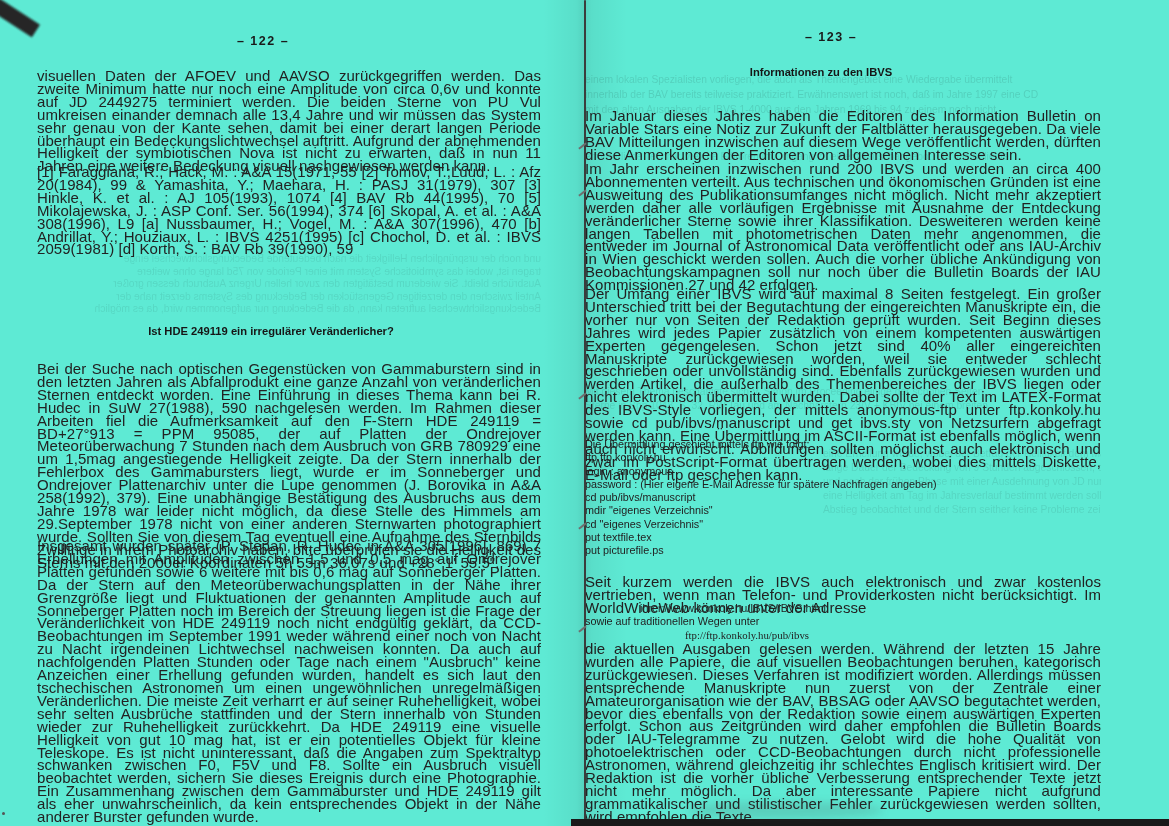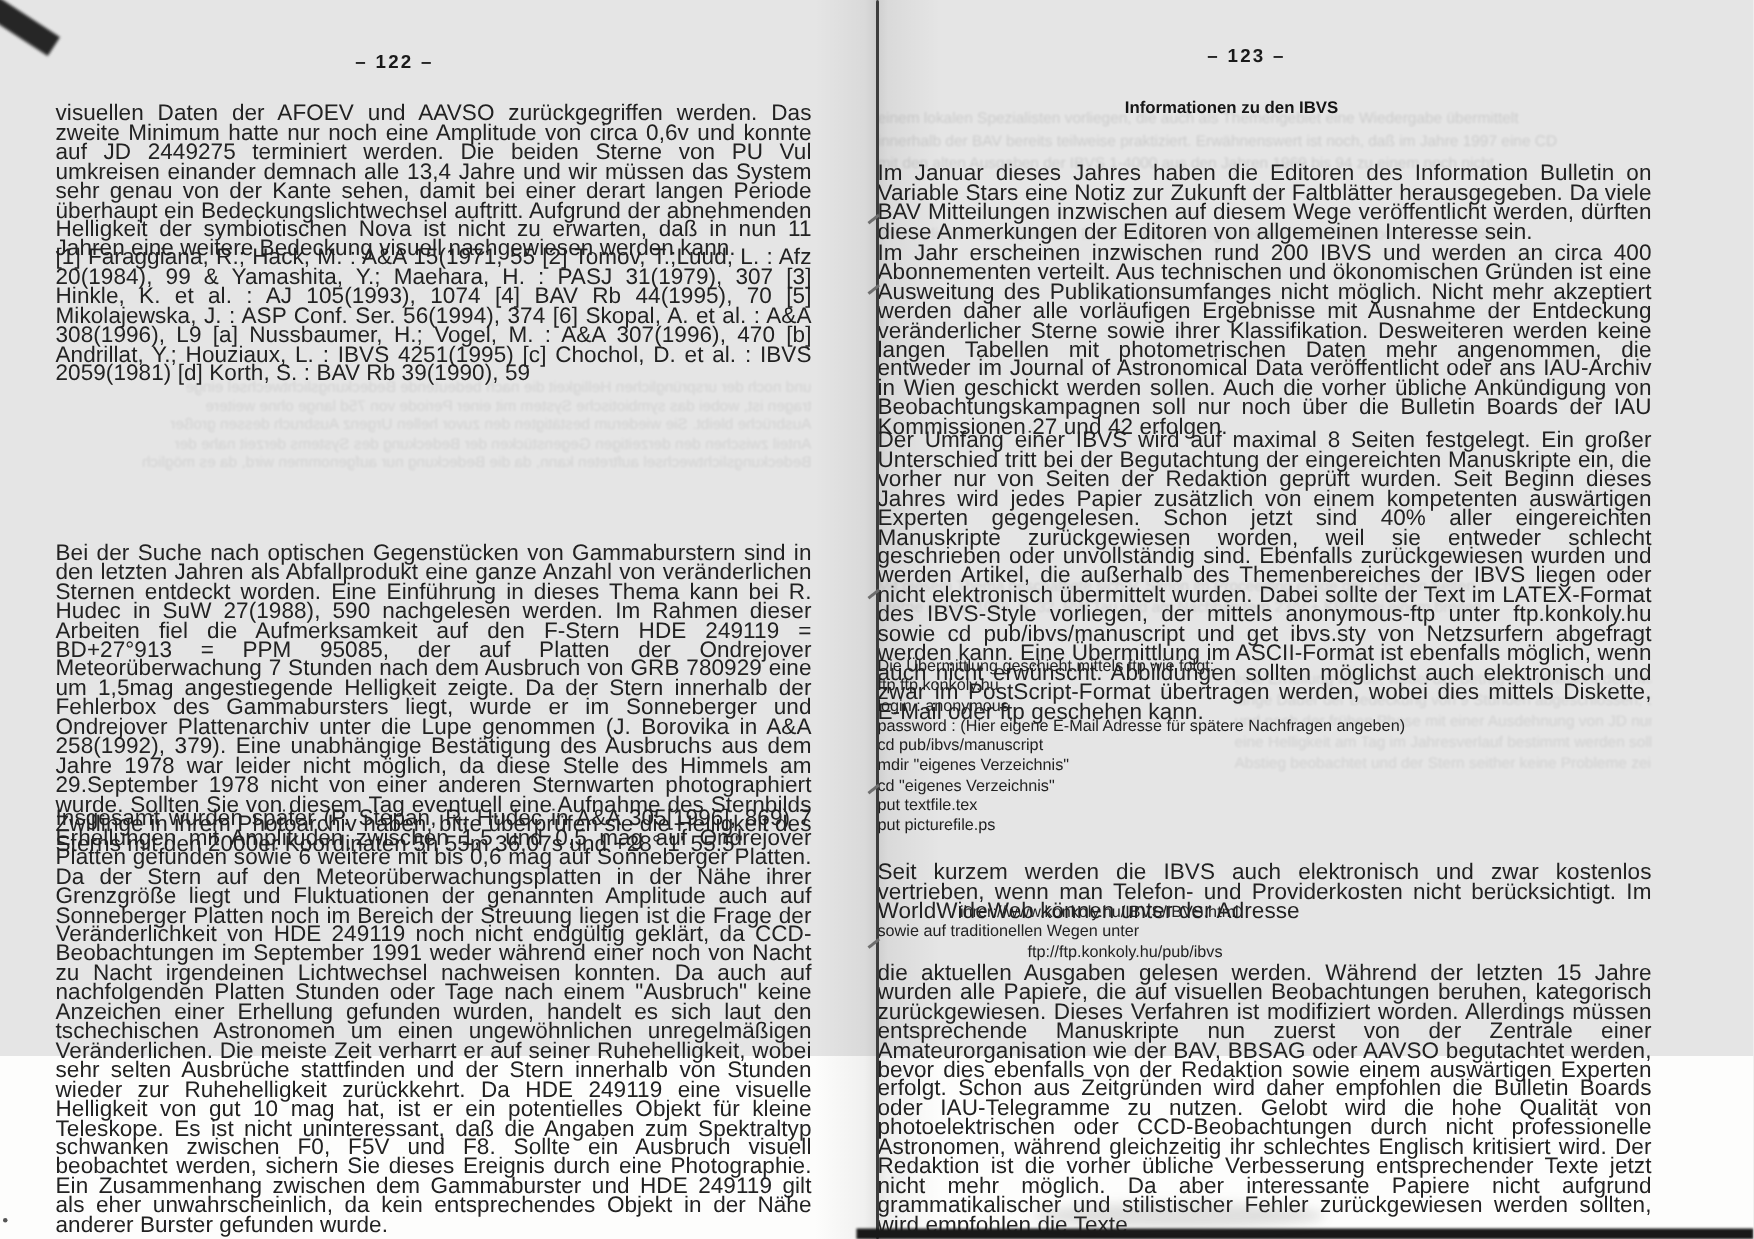--- a/index.html
+++ b/index.html
@@ -2,39 +2,39 @@
 <html><head>
 <meta charset="utf-8">
 <style>
   html,body{margin:0;padding:0;}
   body{
     width:1169px;height:826px;overflow:hidden;
     background:#fdfdfc;
     font-family:"Liberation Sans",sans-serif;
     color:#1f1f1f;
   }
-  .scan{position:relative;width:1169px;height:704px;background:#e5e5e5;}
+  .scan{position:relative;width:1169px;height:826px;background:#5eead4;}
   .page{position:absolute;top:0;height:826px;}
   .page-left{left:37px;width:504px;}
   .page-right{left:585px;width:516px;}
   .blk{position:absolute;left:0;width:100%;margin:0;}
   .body{
     font-size:15px;line-height:12.9px;text-align:justify;
     color:#222;letter-spacing:0.05px;
   }
   .pgnum{
     font-weight:bold;font-size:12.5px;letter-spacing:1.5px;
     text-align:center;color:#1a1a1a;
   }
   .head{
     font-weight:bold;font-size:11.2px;text-align:center;color:#161616;
   }
   .mono-left{font-size:10.8px;line-height:13.3px;text-align:left;color:#222;}
   .indent1{padding-left:55px;box-sizing:border-box;}
-  .indent2{padding-left:100px;box-sizing:border-box;}
+  .indent2{padding-left:100px;box-sizing:border-box;font-family:Liberation Serif, serif;}
   
   .ghost{position:absolute;margin:0;color:#000;text-align:justify;
          font-size:10.3px;line-height:14.5px;filter:blur(0.55px);}
   .g-mirror{transform:scaleX(-1);}
   .gline{white-space:nowrap;overflow:hidden;}
   
   .gutter-shadow{position:absolute;left:543px;top:0;width:84px;height:826px;
     background:linear-gradient(90deg,rgba(0,0,0,0) 0%,rgba(0,0,0,0.05) 40%,
       rgba(0,0,0,0.10) 49%,rgba(0,0,0,0.05) 58%,rgba(0,0,0,0) 100%);}
   .binding-line{position:absolute;left:584px;top:0;width:2.4px;height:826px;
@@ -65,20 +65,21 @@
     <div class="ghost g-mirror" style="left:0;top:253px;width:100%;opacity:0.08;line-height:12.5px;">
       <div class="gline">und noch der ursprünglichen Helligkeit die nach bedeutende Bedeckungslichtwechsel einge</div>
       <div class="gline">tragen ist, wobei das symbiotische System mit einer Periode von 75d lange ohne weitere</div>
       <div class="gline">Ausbrüche bleibt. Sie wiederum bestätigten den zuvor hellen Urgenz Ausbruch dessen großer</div>
       <div class="gline">Anteil zwischen den derzeitigen Gegenstücken der Bedeckung des Systems derzeit nahe der</div>
       <div class="gline">Bedeckungslichtwechsel auftreten kann, da die Bedeckung nur aufgenommen wird, da es möglich</div>
     </div>
 
     <p class="blk body" style="top:166px;">[1] Faraggiana, R.; Hack, M. : A&amp;A 15(1971, 55 [2] Tomov, T.;Luud, L. : Afz 20(1984), 99 &amp; Yamashita, Y.; Maehara, H. : PASJ 31(1979), 307 [3] Hinkle, K. et al. : AJ 105(1993), 1074 [4] BAV Rb 44(1995), 70 [5] Mikolajewska, J. : ASP Conf. Ser. 56(1994), 374 [6] Skopal, A. et al. : A&amp;A 308(1996), L9 [a] Nussbaumer, H.; Vogel, M. : A&amp;A 307(1996), 470 [b] Andrillat, Y.; Houziaux, L. : IBVS 4251(1995) [c] Chochol, D. et al. : IBVS 2059(1981) [d] Korth, S. : BAV Rb 39(1990), 59</p>
 
+    <h2 class="blk head" style="top:325px;transform:translateX(-18px);">Ist HDE 249119 ein irregulärer Veränderlicher?</h2>
 
     <p class="blk body" style="top:363px;">Bei der Suche nach optischen Gegenstücken von Gammaburstern sind in den letzten Jahren als Abfallprodukt eine ganze Anzahl von veränderlichen Sternen entdeckt worden. Eine Einführung in dieses Thema kann bei R. Hudec in SuW 27(1988), 590 nachgelesen werden. Im Rahmen dieser Arbeiten fiel die Aufmerksamkeit auf den F-Stern HDE 249119 = BD+27°913 = PPM 95085, der auf Platten der Ondrejover Meteorüberwachung 7 Stunden nach dem Ausbruch von GRB 780929 eine um 1,5mag angestiegende Helligkeit zeigte. Da der Stern innerhalb der Fehlerbox des Gammabursters liegt, wurde er im Sonneberger und Ondrejover Plattenarchiv unter die Lupe genommen (J. Borovika in A&amp;A 258(1992), 379). Eine unabhängige Bestätigung des Ausbruchs aus dem Jahre 1978 war leider nicht möglich, da diese Stelle des Himmels am 29.September 1978 nicht von einer anderen Sternwarten photographiert wurde. Sollten Sie von diesem Tag eventuell eine Aufnahme des Sternbilds Zwillinge in ihrem Photoarchiv haben, bitte überprüfen sie die Helligkeit des Sterns mit den 2000er Koordinaten 5h 55m 36,07s und +28° 1' 55.5".</p>
 
     <p class="blk body" style="top:540px;">Insgesamt wurden später (P. Stepan, R. Hudec in A&amp;A 305[1996], 869) 7 Erhellungen mit Amplituden zwischen 1,5 und 0,5 mag auf Ondrejover Platten gefunden sowie 6 weitere mit bis 0,6 mag auf Sonneberger Platten. Da der Stern auf den Meteorüberwachungsplatten in der Nähe ihrer Grenzgröße liegt und Fluktuationen der genannten Amplitude auch auf Sonneberger Platten noch im Bereich der Streuung liegen ist die Frage der Veränderlichkeit von HDE 249119 noch nicht endgültig geklärt, da CCD-Beobachtungen im September 1991 weder während einer noch von Nacht zu Nacht irgendeinen Lichtwechsel nachweisen konnten. Da auch auf nachfolgenden Platten Stunden oder Tage nach einem "Ausbruch" keine Anzeichen einer Erhellung gefunden wurden, handelt es sich laut den tschechischen Astronomen um einen ungewöhnlichen unregelmäßigen Veränderlichen. Die meiste Zeit verharrt er auf seiner Ruhehelligkeit, wobei sehr selten Ausbrüche stattfinden und der Stern innerhalb von Stunden wieder zur Ruhehelligkeit zurückkehrt. Da HDE 249119 eine visuelle Helligkeit von gut 10 mag hat, ist er ein potentielles Objekt für kleine Teleskope. Es ist nicht uninteressant, daß die Angaben zum Spektraltyp schwanken zwischen F0, F5V und F8. Sollte ein Ausbruch visuell beobachtet werden, sichern Sie dieses Ereignis durch eine Photographie. Ein Zusammenhang zwischen dem Gammaburster und HDE 249119 gilt als eher unwahrscheinlich, da kein entsprechendes Objekt in der Nähe anderer Burster gefunden wurde.</p>
   </div>
 
   <div class="page page-right">
 
     <div class="blk pgnum" style="top:30px;transform:translateX(-12px);">–  123  –</div>
 

